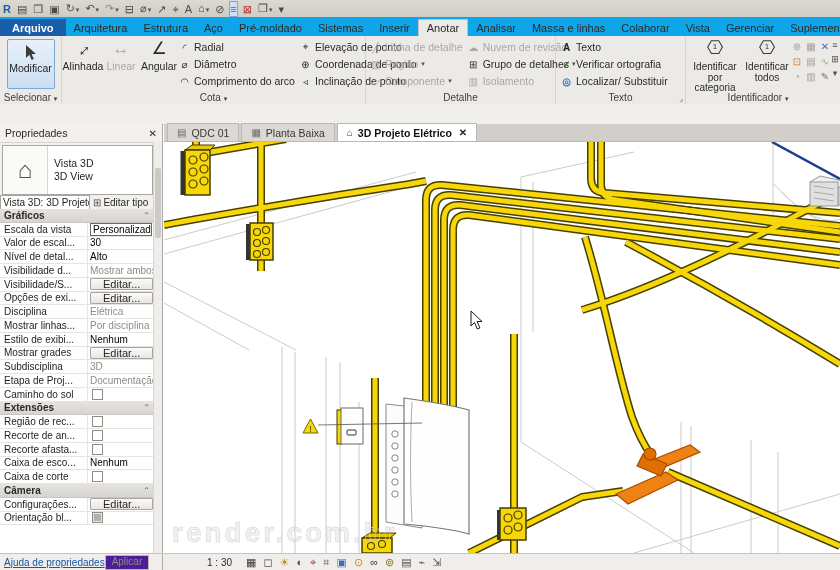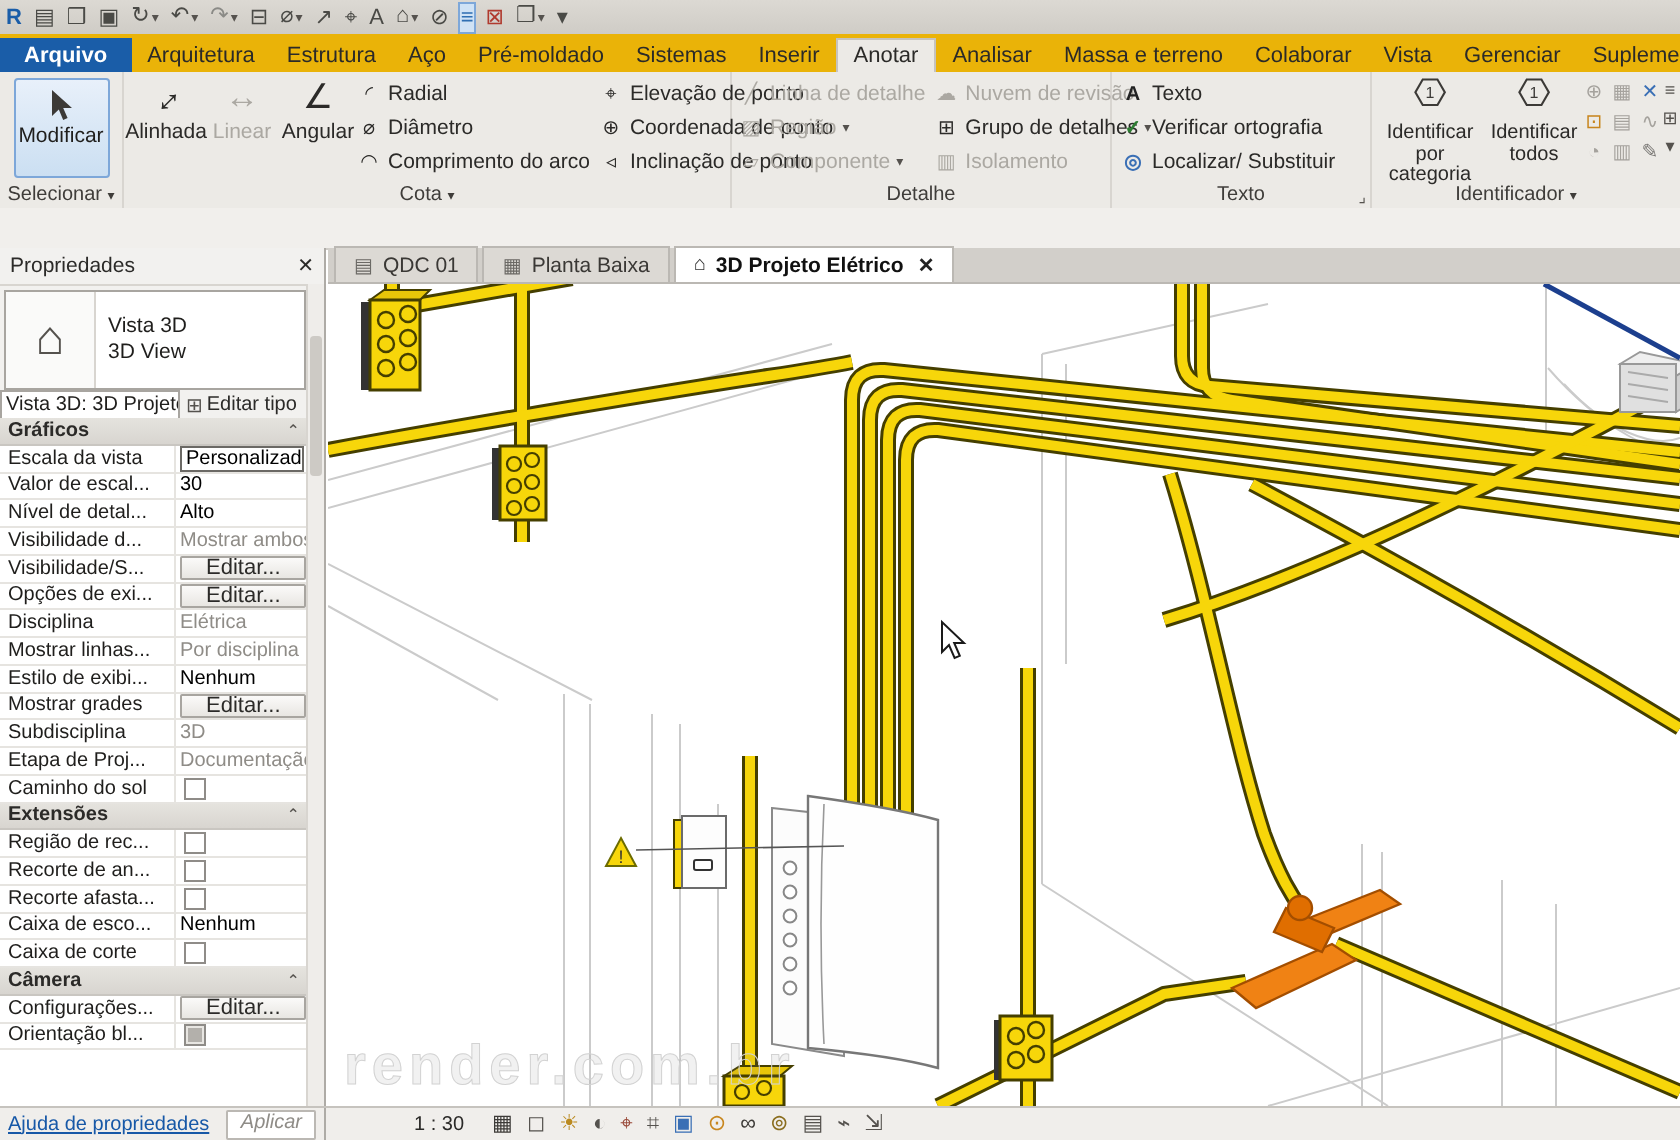--- a/index.html
+++ b/index.html
@@ -5,21 +5,21 @@
   html,body{margin:0;padding:0;background:#888;}
   .app{position:relative;width:840px;height:570px;background:#fff;font-family:"Liberation Sans",sans-serif;overflow:hidden;-webkit-font-smoothing:antialiased;}
   
   .titlebar{position:absolute;left:0;top:0;width:840px;height:17px;background:linear-gradient(#DCD9D3,#CFCCC6);border-bottom:1px solid #BFBCB6;}
   .qat{position:absolute;left:3px;top:1px;height:15px;display:flex;align-items:center;gap:6px;}
   .qico{font-size:11px;line-height:14px;cursor:default;}
   .qico .dd{font-size:7px;color:#55524e;margin-left:1px;}
   .qico.hl{background:#cfe2f5;outline:1px solid #7da7d9;}
   .wtitle{position:absolute;left:400px;right:8px;top:2px;font-size:10.5px;color:#2e2c29;text-align:center;white-space:nowrap;overflow:hidden;}
   
-  .tabbar{position:absolute;left:0;top:17px;width:840px;height:19px;background:#eab308;display:flex;align-items:flex-end;}
+  .tabbar{position:absolute;left:0;top:17px;width:840px;height:19px;background:#0ea5e9;display:flex;align-items:flex-end;}
   .rtab{font-size:11px;padding:3px 8px 2px;color:#2b2a28;white-space:nowrap;cursor:default;}
   .rtab.file{background:#1A5DA8;color:#fff;padding:3px 12px 2px;font-weight:bold;}
   .rtab.active{background:#ECEAE6;border:1px solid #C6C3BE;border-bottom:none;padding:2px 8px;}
   
   .ribbon{position:absolute;left:0;top:36px;width:840px;height:68px;background:#ECEAE6;border-bottom:1px solid #C9C6C1;display:flex;}
   .panel{position:relative;height:100%;border-right:1px solid #D8D5D0;box-sizing:border-box;}
   .plabel{position:absolute;bottom:0;left:0;right:0;height:13px;font-size:10px;color:#3f3d3a;text-align:center;line-height:13px;white-space:nowrap;}
   .plabel .arr{font-size:7px;}
   .bigbtn{display:flex;flex-direction:column;align-items:center;justify-content:flex-start;width:36px;padding:3px 1px 0;font-size:10.5px;color:#2b2a28;text-align:center;line-height:11px;cursor:default;}
   .bigbtn .bico{font-size:17px;line-height:20px;height:22px;}
@@ -74,23 +74,23 @@
   .viewarea{position:absolute;left:164px;right:0;top:124px;bottom:17px;}
   .vtabs{height:18px;background:#D2CFCA;display:flex;align-items:flex-end;padding-left:3px;gap:2px;border-bottom:1px solid #BBB8B3;box-sizing:border-box;}
   .vtab{height:17px;display:flex;align-items:center;gap:5px;padding:0 9px;font-size:10.5px;background:#DCD9D4;border:1px solid #BBB8B3;border-bottom:none;color:#3a3835;white-space:nowrap;cursor:default;}
   .vtab .vico{font-size:10px;color:#6b6965;}
   .vtab.active{background:#FFFFFF;font-weight:bold;color:#111;}
   .vtab.active .vico{color:#333;}
   .vtab .vx{font-size:10px;font-weight:bold;color:#222;margin-left:2px;}
   .canvas{position:absolute;left:0;right:0;top:18px;bottom:0;background:#fff;}
   
   .bottombar{position:absolute;left:0;bottom:0;width:840px;height:17px;background:#F0EEEB;border-top:1px solid #C6C3BE;display:flex;align-items:center;font-size:10px;box-sizing:border-box;}
-  .pfoot{width:163px;height:100%;display:flex;align-items:center;justify-content:space-between;padding:0 4px;border-right:1px solid #AEABA6;box-sizing:border-box;flex:none;}
+  .pfoot{width:163px;height:100%;display:flex;align-items:center;padding:0 4px;border-right:1px solid #AEABA6;box-sizing:border-box;flex:none;}
   .phelp{color:#1758A7;text-decoration:underline;white-space:nowrap;cursor:default;}
-  .abtn{border:1px solid #BBB8B3;background:#ffffff;color:#8F8C87;padding:0 6px;height:13px;line-height:12px;border-radius:1px;cursor:default;font-style:italic;}
+  .abtn{border:1px solid #BBB8B3;background:#4c1d95;color:#8F8C87;padding:0 6px;height:13px;line-height:12px;border-radius:1px;cursor:default;}
   .vscale{margin-left:44px;color:#2b2a28;white-space:nowrap;}
   .vcbicons{display:flex;gap:7px;margin-left:14px;align-items:center;}
   .vcico{font-size:11px;line-height:15px;cursor:default;}
   
   #conds path.cond{stroke:#F7D60A;stroke-width:5;fill:none;stroke-linejoin:round;}
   #conds path.cond-o{stroke:#453F00;stroke-width:8;fill:none;stroke-linejoin:round;}
   .wf{stroke:#CBCBCB;stroke-width:1;fill:none;}
 </style>
 </head>
 <body>
@@ -123,21 +123,21 @@
   <div class="tabbar" id="ribbontabs">
       <div class="rtab file">Arquivo</div>
       <div class="rtab">Arquitetura</div>
       <div class="rtab">Estrutura</div>
       <div class="rtab">Aço</div>
       <div class="rtab">Pré-moldado</div>
       <div class="rtab">Sistemas</div>
       <div class="rtab">Inserir</div>
       <div class="rtab active">Anotar</div>
       <div class="rtab">Analisar</div>
-      <div class="rtab">Massa e terreno</div>
+      <div class="rtab">Massa e linhas</div>
       <div class="rtab">Colaborar</div>
       <div class="rtab">Vista</div>
       <div class="rtab">Gerenciar</div>
       <div class="rtab">Suplementos</div>
     </div>
 
   <div class="ribbon">
     <div class="panel" style="width:62px">
       <div class="modbtn">
         <svg width="14" height="18" viewBox="0 0 14 18">

